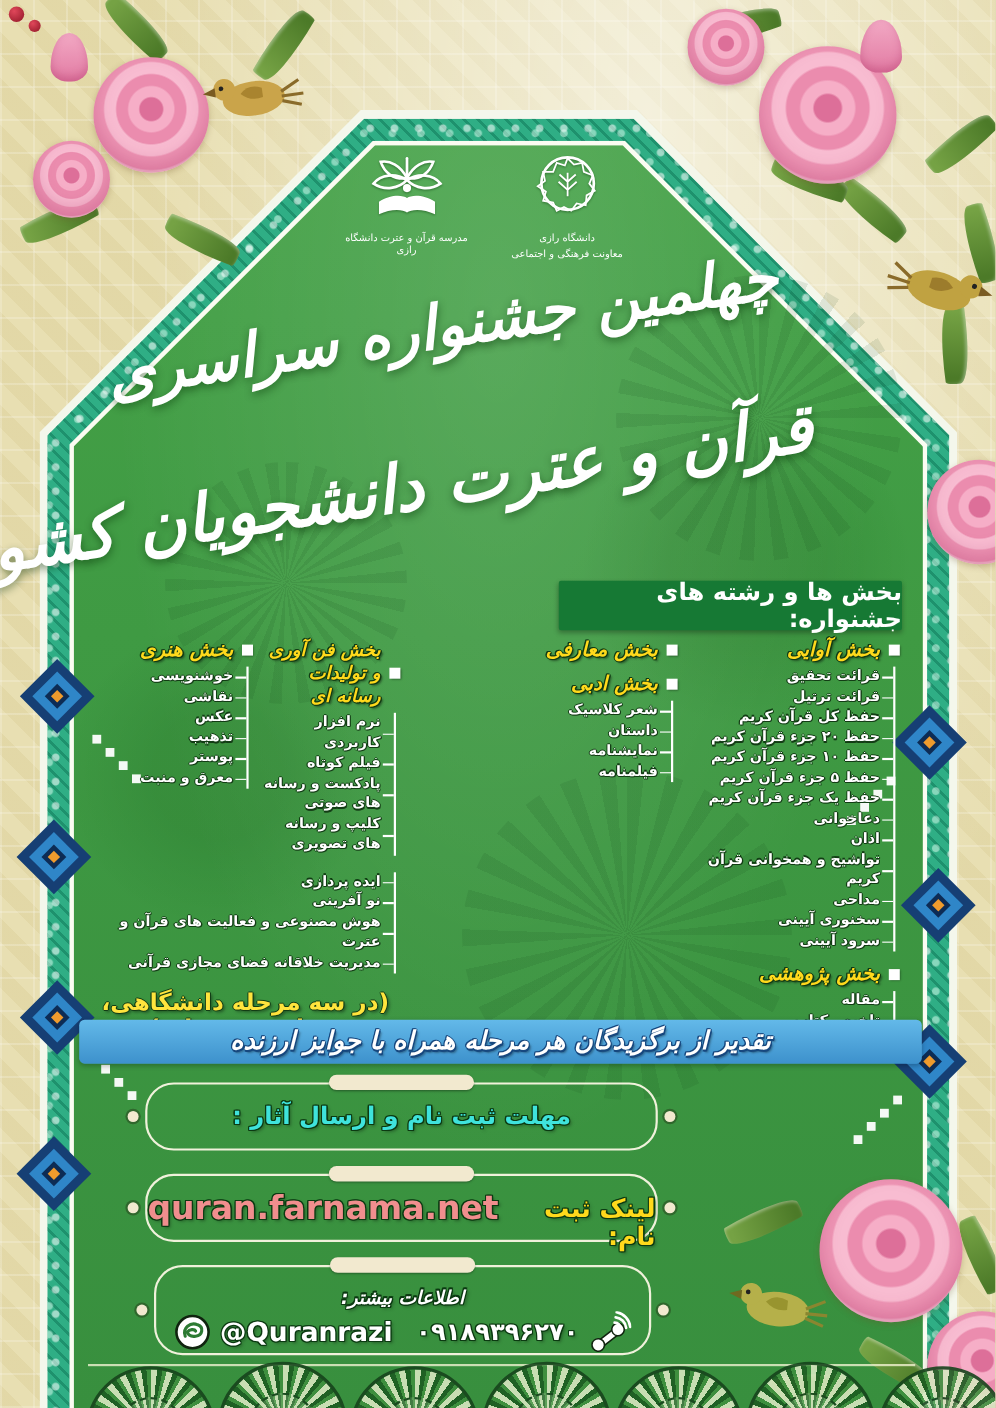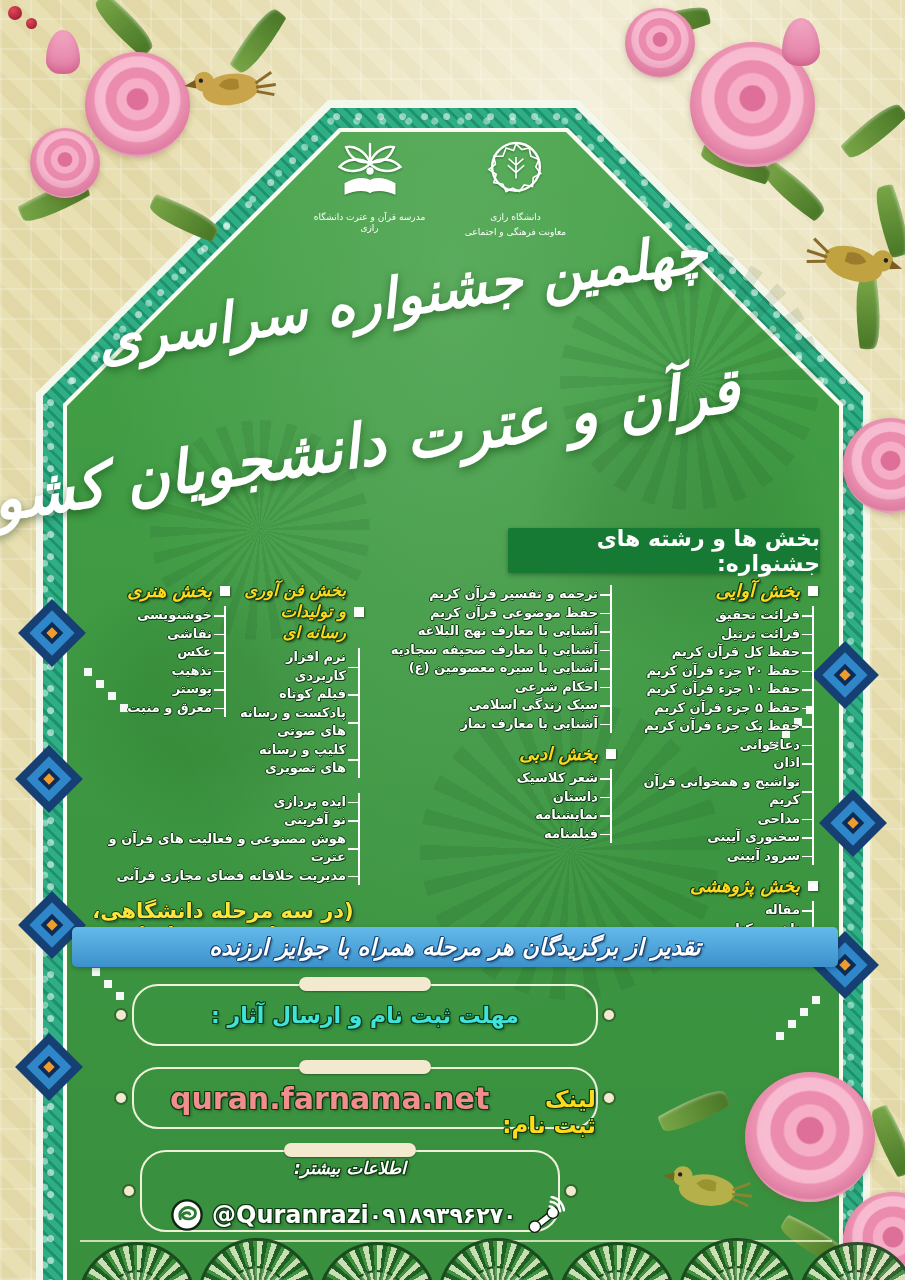--- a/index.html
+++ b/index.html
@@ -95,27 +95,27 @@
   
   .frame{position:absolute;left:132px;width:462px;border:2px solid rgba(250,247,228,.95);border-radius:26px;
     display:flex;align-items:center;justify-content:center;direction:rtl;gap:10px;}
   .frame .tab{position:absolute;top:-9px;left:50%;transform:translateX(-50%);width:132px;height:14px;
     background:#f2e9cf;border-radius:7px;box-shadow:0 1px 2px rgba(0,0,0,.35);}
   .frame .orn{position:absolute;top:50%;width:10px;height:10px;margin-top:-5px;border-radius:50%;
     background:#f2e9cf;box-shadow:0 0 0 2px rgba(40,70,30,.55);}
   .frame .orn-l{left:-18px;}  .frame .orn-r{right:-18px;}
   .f-deadline{top:984px;height:58px;}
   .f-link{top:1067px;height:58px;}
-  .f-info{top:1150px;height:82px;left:140px;width:420px;flex-direction:column;justify-content:flex-start;gap:18px;padding-top:6px;box-sizing:border-box;}
+  .f-info{top:1150px;height:82px;left:140px;width:452px;flex-direction:column;justify-content:flex-end;gap:2px;padding-top:6px;box-sizing:border-box;}
   .dl-label{color:#3fe3dc;font-weight:bold;font-size:22px;text-align:center;}
   .dl-value{color:#ffd21f;font-weight:bold;font-size:24px;}
   .lk-label{color:#ffd91c;font-weight:bold;font-size:23px;margin-top:28px;}
-  .lk-url{color:#f08e8e;font-weight:bold;font-size:30px;direction:ltr;unicode-bidi:embed;font-family:"DejaVu Sans",sans-serif;margin-left:36px;}
+  .lk-url{color:#f08e8e;font-weight:bold;font-size:30px;direction:ltr;unicode-bidi:embed;font-family:"DejaVu Sans",sans-serif;}
   .info-head{color:#fff;font-weight:bold;font-style:italic;font-size:17px;}
-  .info-row{width:100%;display:flex;direction:ltr;justify-content:space-between;align-items:center;padding:0 28px;box-sizing:border-box;}
+  .info-row{width:100%;display:flex;direction:ltr;justify-content:space-between;align-items:center;padding:0 16px;box-sizing:border-box;}
   .cgroup{display:flex;align-items:center;gap:8px;}
   .social{color:#fff;font-weight:bold;font-size:24px;direction:ltr;unicode-bidi:embed;}
   .phone-no{color:#fff;font-weight:bold;font-size:22px;}
   .thinline{position:absolute;left:80px;top:1240px;width:752px;height:1.5px;background:rgba(252,250,220,.75);}
   
   .mandala{position:absolute;width:112px;height:112px;border-radius:50%;z-index:6;opacity:.9;
     border:3px solid #17441c;
     background:
       radial-gradient(circle,#2c7a2e 0 16%,transparent 16%),
       repeating-conic-gradient(#d8e7c0 0 6deg,#1d5c22 6deg 11deg,#3f8f3f 11deg 15deg);}
@@ -305,30 +305,24 @@
             </div>
           <ul class="sec-list">
               <li>مقاله</li>
               <li>تلخیص کتاب</li>
             </ul>
         </div>
       </div>
 
       <div class="zone-maarefi">
         <div class="sec">
-          <ul class="sec-list">
-              <li>ترجمه و تفسیر قرآن کریم</li>
-              <li>حفظ موضوعی قرآن کریم</li>
-              <li>آشنایی با معارف نهج البلاغه</li>
-              <li>آشنایی با معارف صحیفه سجادیه</li>
-              <li>آشنایی با سیره معصومین (ع)</li>
-              <li>احکام شرعی</li>
-              <li>سبک زندگی اسلامی</li>
-              <li>آشنایی با معارف نماز</li>
-            </ul>
+          <div class="sec-head">
+              <span class="sq"></span>
+            <span class="sec-title">بخش معارفی</span>
+            </div>
         </div>
         <div class="sec">
           <div class="sec-head">
               <span class="sq"></span>
             <span class="sec-title">بخش ادبی</span>
             </div>
           <ul class="sec-list">
               <li>شعر کلاسیک</li>
               <li>داستان</li>
               <li>نمایشنامه</li>

